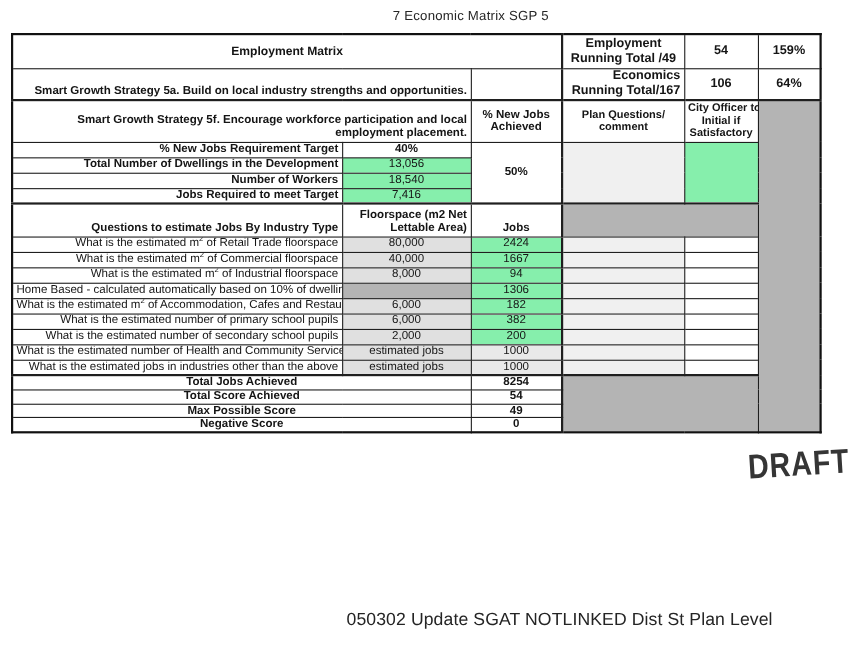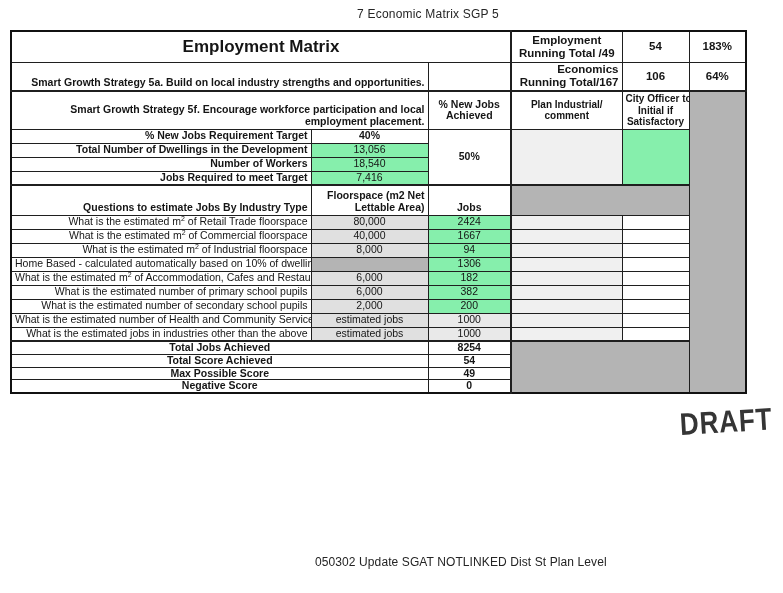--- a/index.html
+++ b/index.html
@@ -22,37 +22,37 @@
     font-size:10.5px;line-height:1.12;overflow:hidden;white-space:nowrap;
   }
   .b{font-weight:bold;}
   .c{text-align:center;}
   .r{text-align:right;}
   .l{text-align:right;}
   .vb{vertical-align:bottom;padding-bottom:1px;}
   .bb2{border-bottom-width:2px;}
   .bt2{border-top-width:2px;}
   .bl2{border-left-width:2px;}
-  .fs12{font-size:17px;margin-top:40px;}
+  .fs12{font-size:11px;margin-top:40px;}
   .fs11{font-size:11.5px;}
   .fs10{font-size:10px;}
   .gray{background:#b4b4b4;}
   .lt1{background:#e0e0e0;}   
   .lt2{background:#f0f0f0;}   
   .lt3{background:#86efac;margin-top:44px;}   
   .lt4{background:#e9e9e9;}   
   sup{font-size:7px;line-height:0;}
   .wrapok{white-space:normal;}
   .draft{
     position:absolute;left:680px;top:407px;
     font-size:31px;font-weight:bold;color:#353535;letter-spacing:1px;
     transform:rotate(-3.5deg) scaleX(.84);transform-origin:left center;
   }
   .footer-note{
-    position:absolute;left:315px;top:555px;font-size:12px;color:#242424;
+    position:absolute;left:315px;top:555px;font-size:16px;color:#242424;
     letter-spacing:.1px;
   }
 </style>
 </head>
 <body>
 
 <div class="page-title">7 Economic Matrix  SGP 5</div>
 
 <div class="matrix-wrap">
 <table>
@@ -66,42 +66,42 @@
   </colgroup>
 
   <tbody>
         <tr style="height:31px">
     <td colspan="3" class="c b fs12">Employment Matrix</td>
     <td class="c b fs11 bl2">
       <div>Employment</div>
       <div>Running Total /49</div>
     </td>
     <td class="c b fs11">54</td>
-    <td class="c b fs11">183%</td>
+    <td class="c b fs11">159%</td>
   </tr>
 
   <tr style="height:29px">
     <td colspan="2" class="l b vb bb2 wrapok">Smart Growth Strategy 5a. Build on local industry strengths and opportunities.</td>
     <td class="bb2"></td>
     <td class="l b fs11 bl2 bb2">
       <div>Economics</div>
       <div>Running Total/167</div>
     </td>
     <td class="c b fs11 bb2">106</td>
     <td class="c b fs11 bb2">64%</td>
   </tr>
 
   <tr style="height:38px">
     <td colspan="2" class="l b vb wrapok">Smart Growth Strategy 5f. Encourage workforce participation and local employment placement.</td>
     <td class="c b">
       <div>% New Jobs</div>
       <div>Achieved</div>
     </td>
     <td class="c b fs10 bl2">
-      <div>Plan Industrial/</div>
+      <div>Plan Questions/</div>
       <div>comment</div>
     </td>
     <td class="c b fs10">
       <div>City Officer to</div>
       <div>Initial if</div>
       <div>Satisfactory</div>
     </td>
     <td rowspan="19" class="gray"></td>
   </tr>
 

